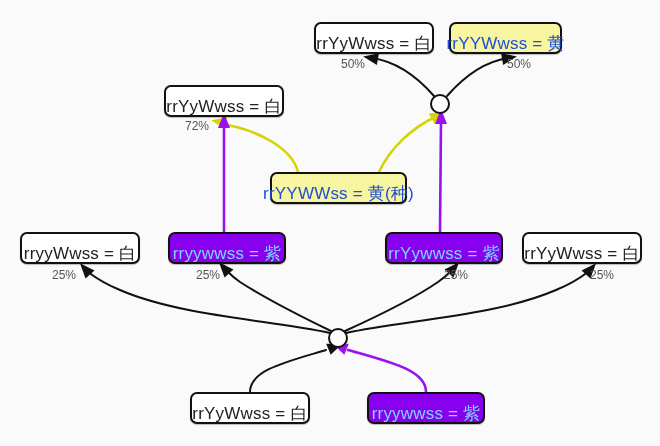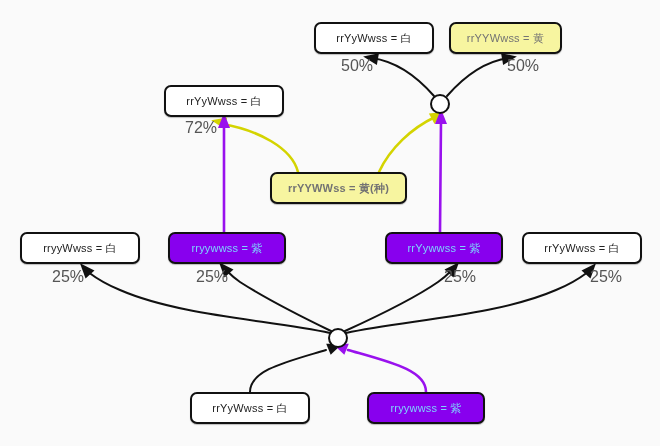--- a/index.html
+++ b/index.html
@@ -24,36 +24,36 @@
     width: 660px;
     height: 446px;
     pointer-events: none;
   }
   .node {
     position: absolute;
     box-sizing: border-box;
     border: 2px solid #111111;
     border-radius: 7px;
     display: flex;
-    align-items: center;
+    align-items: flex-end;
     justify-content: center;
-    font-size: 11px;
+    font-size: 17px;
     line-height: 1;
     letter-spacing: 0.2px;
     white-space: nowrap;
     background: #ffffff;
     color: #222222;
     box-shadow: 0 1px 1px rgba(0,0,0,0.25);
   }
   .node.white  { background: #ffffff; color: #222222; }
-  .node.yellow { background: #f7f5a0; color: #737373; }
+  .node.yellow { background: #f7f5a0; color: #1d4ed8; }
   .node.purple { background: #8800ee; color: #7dd3fc; }
   .edge-label {
     position: absolute;
-    font-size: 16px;
+    font-size: 12px;
     color: #555555;
     line-height: 1;
     white-space: nowrap;
   }
   .junction {
     position: absolute;
     width: 20px;
     height: 20px;
     border: 2px solid #111111;
     border-radius: 50%;
@@ -98,21 +98,21 @@
   <div id="node-layer">
       <div class="node white" style="left: 314px; top: 22px; width: 120px; height: 32px; background: rgb(255, 255, 255);">
         <span>rrYyWwss = 白</span>
       </div>
       <div class="node yellow" style="left: 449px; top: 22px; width: 113px; height: 32px; background: rgb(247, 245, 160);">
         <span>rrYYWwss = 黄</span>
       </div>
       <div class="node white" style="left: 164px; top: 85px; width: 120px; height: 32px; background: rgb(255, 255, 255);">
         <span>rrYyWwss = 白</span>
       </div>
-      <div class="node yellow" style="left: 270px; top: 172px; width: 137px; height: 32px; background: rgb(247, 245, 160); font-weight: bold;">
+      <div class="node yellow" style="left: 270px; top: 172px; width: 137px; height: 32px; background: rgb(247, 245, 160);">
         <span>rrYYWWss = 黄(种)</span>
       </div>
       <div class="node white" style="left: 20px; top: 232px; width: 120px; height: 32px; background: rgb(255, 255, 255);">
         <span>rryyWwss = 白</span>
       </div>
       <div class="node purple" style="left: 168px; top: 232px; width: 118px; height: 32px; background: rgb(136, 0, 238);">
         <span>rryywwss = 紫</span>
       </div>
       <div class="node purple" style="left: 385px; top: 232px; width: 118px; height: 32px; background: rgb(136, 0, 238);">
         <span>rrYywwss = 紫</span>

